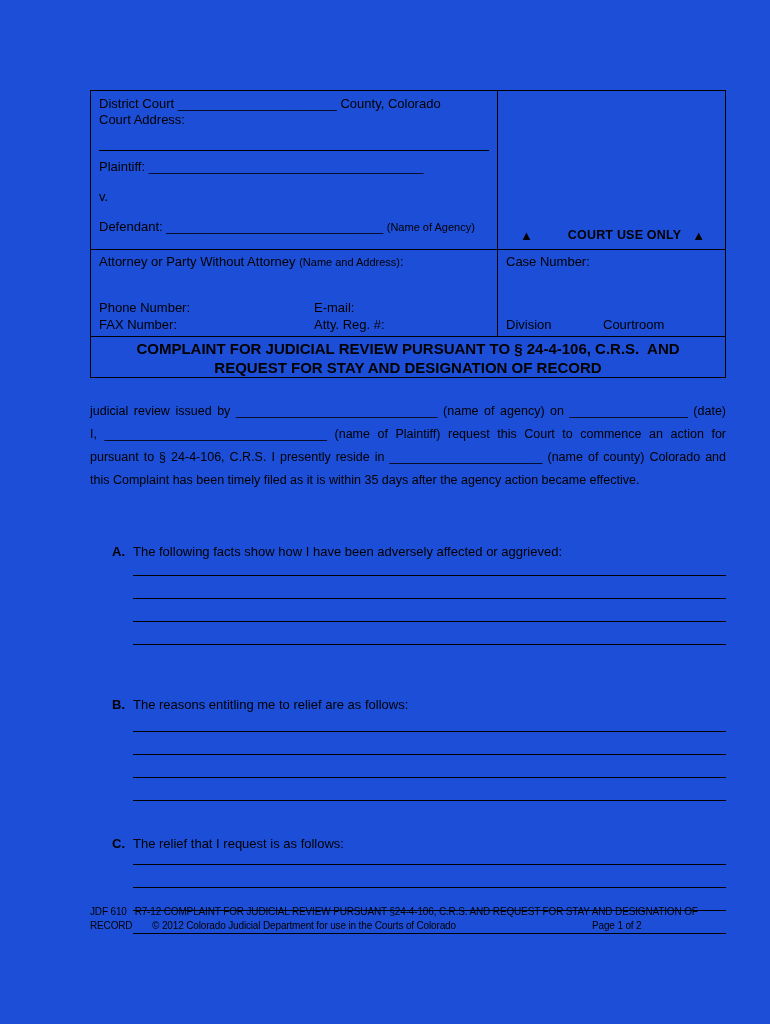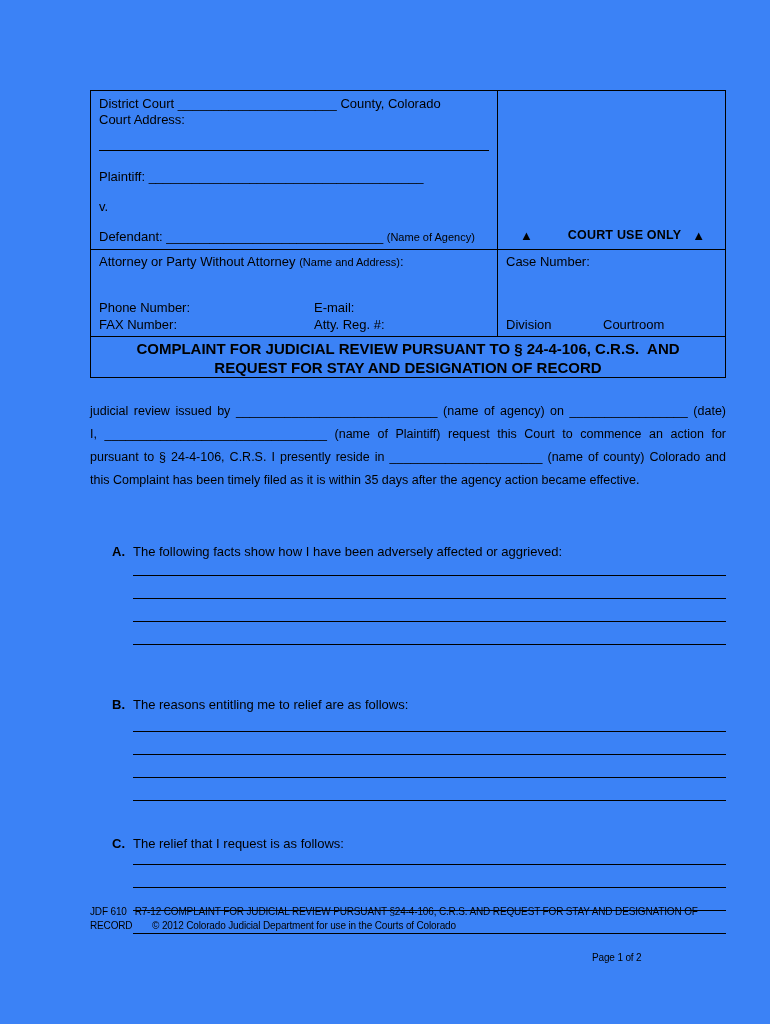--- a/index.html
+++ b/index.html
@@ -1,38 +1,38 @@
 <!DOCTYPE html>
 <html><head>
 <meta charset="utf-8">
 <style>
   html,body { margin:0; padding:0; }
   body {
     width:770px; height:1024px; background:#ffffff; color:#000;
     font-family:"Liberation Sans", sans-serif; position:relative; overflow:hidden;
   }
-  .page { position:absolute; inset:0; background:#3b82f6; }
+  .page { position:absolute; inset:0; background:#1d4ed8; }
 
   
   .form-table {
     position:absolute; left:90px; top:90px; width:636px;
     border:1px solid #000; box-sizing:border-box;
     display:grid; grid-template-columns:407px 1fr; grid-template-rows:159px 87px 40px;
     font-size:13px;
   }
   .cell { box-sizing:border-box; }
   .c-court   { grid-column:1; grid-row:1; border-right:1px solid #000; border-bottom:1px solid #000; padding:5px 8px 0 8px; }
   .c-useonly { grid-column:2; grid-row:1; border-bottom:1px solid #000; display:flex; align-items:flex-end; justify-content:space-between; padding:0 20px 7px 22px; }
   .c-atty    { grid-column:1; grid-row:2; border-right:1px solid #000; border-bottom:1px solid #000; padding:4px 8px 3px 8px; display:flex; flex-direction:column; }
   .c-case    { grid-column:2; grid-row:2; border-bottom:1px solid #000; padding:4px 8px 3px 8px; display:flex; flex-direction:column; justify-content:space-between; }
   .c-title   { grid-column:1 / span 2; grid-row:3; text-align:center; font-weight:bold; font-size:15px; line-height:19px; padding-top:2px; }
 
   .line { line-height:16px; white-space:nowrap; }
   .addr-line { height:22px; border-bottom:1px solid #000; }
-  .mt18 { margin-top:18px; } .mt14 { margin-top:14px; }
+  .mt18 { margin-top:8px; } .mt14 { margin-top:14px; }
   .small { font-size:11px; }
   .blank { letter-spacing:0; }
 
   .use-label { font-weight:bold; font-size:12.5px; letter-spacing:.2px;margin-left:24px; }
   .tri { font-size:13px; line-height:13px; }
 
   .spacer { flex:1; }
   .contact-grid { display:grid; grid-template-columns:215px 1fr; line-height:16.5px; }
 
   .case-bottom { display:flex; line-height:16px; }
@@ -51,21 +51,21 @@
   .sec-lines { margin-left:43px; }
   .ml-a { margin-top:-7px; } .ml-b { margin-top:-4px; } .ml-c { margin-top:-10px; }
   .wline { height:22px; border-bottom:1px solid #000; }
   #secA { top:544px; } #secB { top:697px; } #secC { top:836px; }
 
   
   .footer { position:absolute; left:90px; top:905px; width:640px; font-size:10px; line-height:13.5px; letter-spacing:-0.15px; }
   .f-line1 { white-space:pre-wrap; }
   .f-line2 { position:relative; }
   .f-copy { margin-left:17px;margin-top:15px; }
-  .f-page { position:absolute; left:502px; top:0;margin-top:32px; }
+  .f-page { position:absolute; left:502px; top:0; }
 </style>
 </head>
 <body>
 
 <div class="page">
 
   <div class="form-table">
 
     <div class="cell c-court">
       <div class="line">

